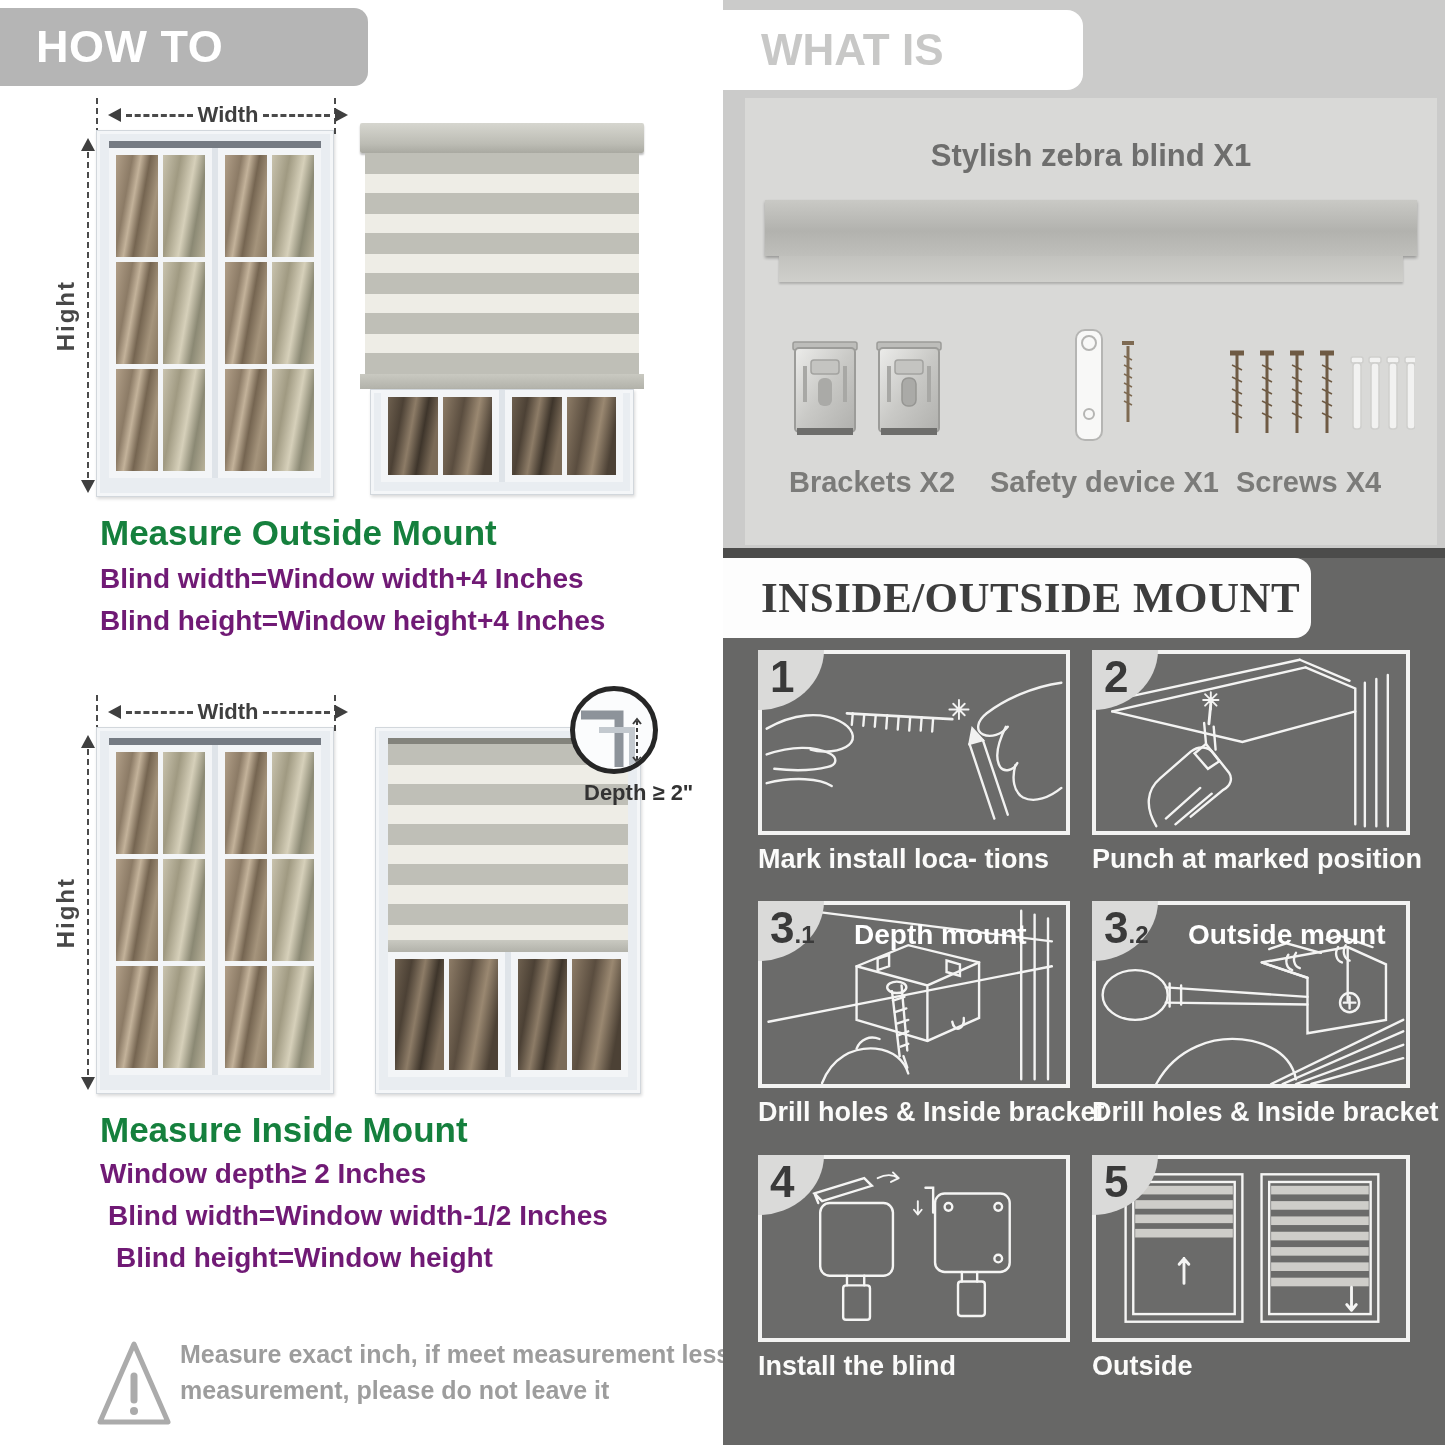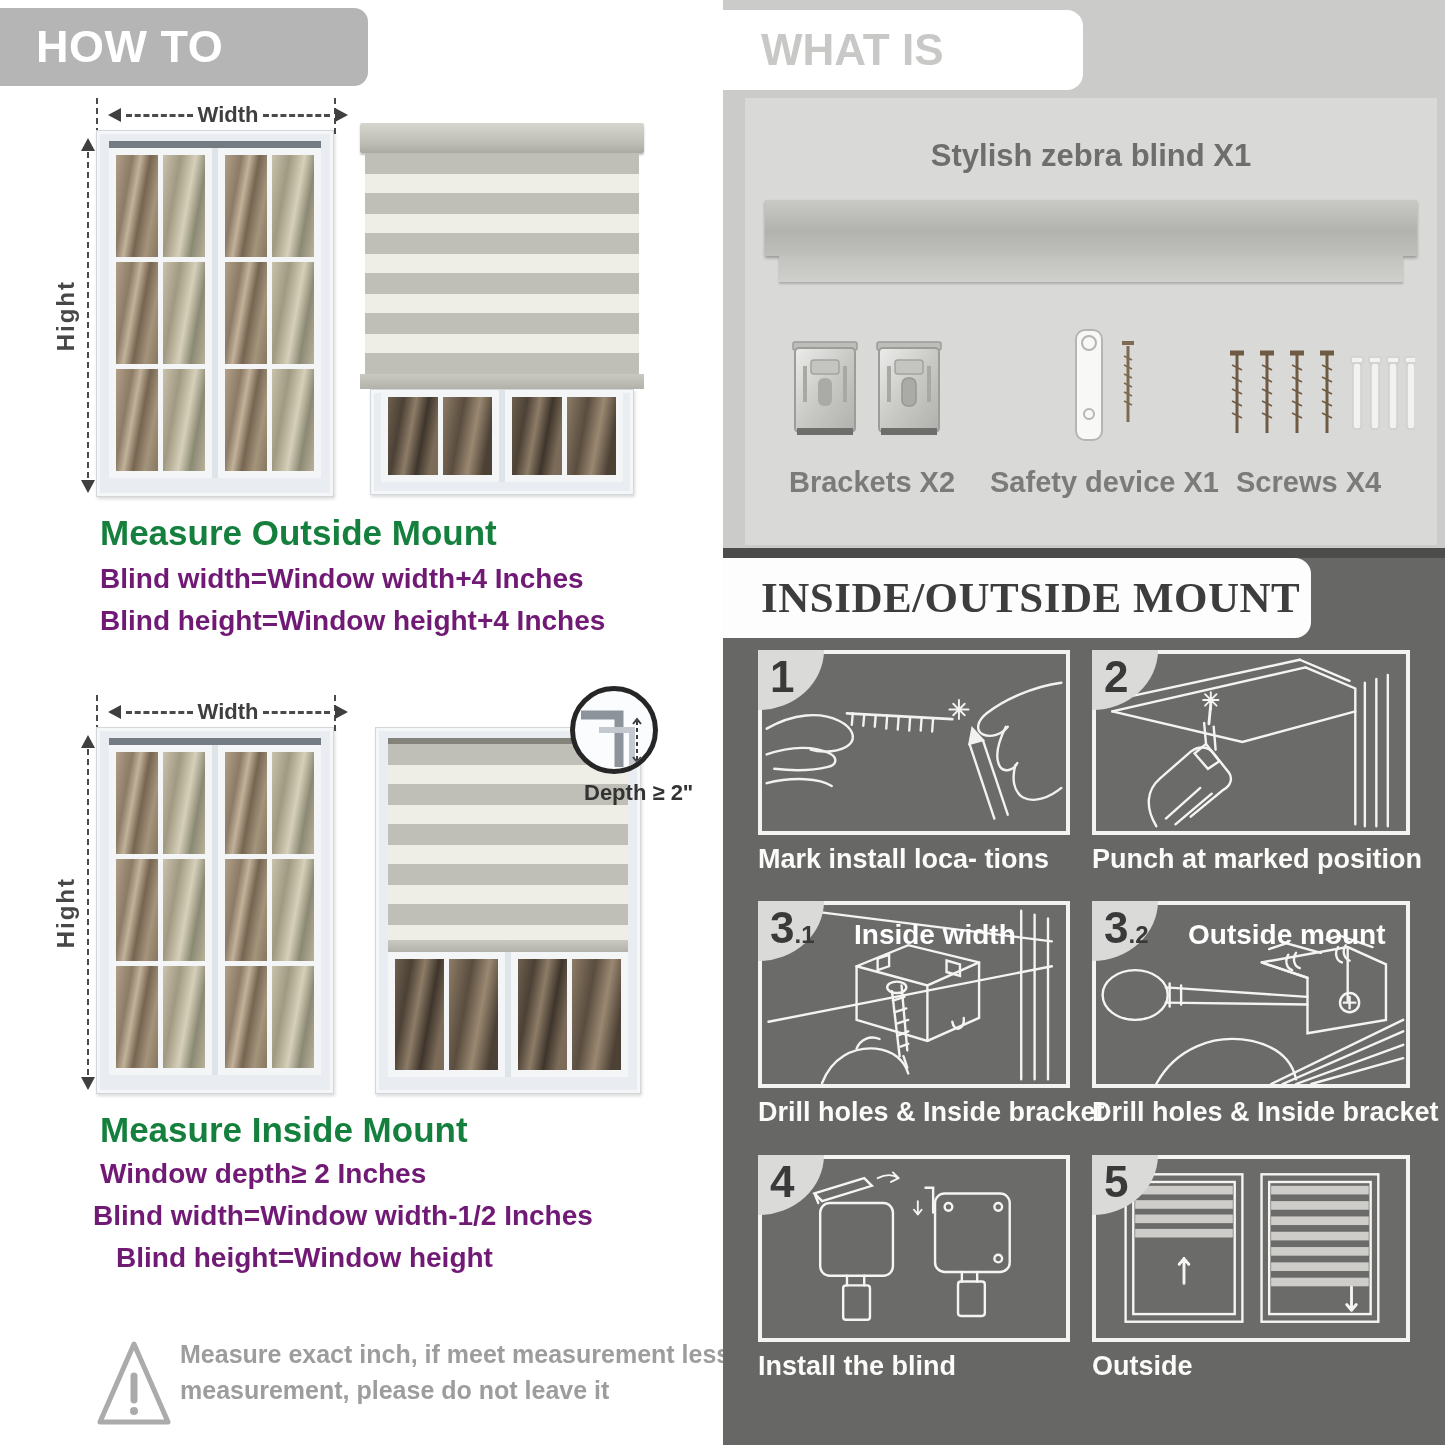--- a/index.html
+++ b/index.html
@@ -201,21 +201,21 @@
       <path d="M6,24 L44,24 L44,76" stroke="#8d939a" stroke-width="9" fill="none"></path>
       <path d="M24,39 L57,39 L57,76" stroke="#c3c9cf" stroke-width="6" fill="none"></path>
       <path d="M62,30 L62,70" stroke="#3c3c3c" stroke-width="2" stroke-dasharray="4 3" fill="none"></path>
       <path d="M58,33 L62,28 L66,33 M58,66 L62,71 L66,66" stroke="#3c3c3c" stroke-width="2" fill="none"></path>
     </svg>
   </div>
   <div class="abs" id="depth-label" style="left:584px;top:780px;">Depth ≥ 2"</div>
 
   <div class="abs h2" style="left:100px;top:1110px;">Measure Inside Mount</div>
   <div class="abs bodyline" style="left:100px;top:1158px;">Window depth≥ 2 Inches</div>
-  <div class="abs bodyline" style="left:93px;top:1200px;">Blind width=Window width-1/2 Inches</div>
+  <div class="abs bodyline" style="left:108px;top:1200px;">Blind width=Window width-1/2 Inches</div>
   <div class="abs bodyline" style="left:116px;top:1242px;">Blind height=Window height</div>
 
   <svg class="abs" style="left:96px;top:1336px;" width="76" height="92" viewBox="0 0 76 92">
     <path d="M38,8 L72,86 L4,86 Z" fill="none" stroke="#ababab" stroke-width="5" stroke-linejoin="round"></path>
     <path d="M38,40 L38,64" stroke="#ababab" stroke-width="7" stroke-linecap="round"></path>
     <circle cx="38" cy="75" r="4" fill="#ababab"></circle>
   </svg>
   <div class="abs" style="left:180px;top:1336px;">
     <div class="warnline">Measure exact inch, if meet measurement less</div>
     <div class="warnline">measurement, please do not leave it</div>
@@ -372,21 +372,21 @@
             <path d="M196,122 a6,9 0 1,0 12,-4"></path>
             <ellipse cx="138" cy="86" rx="10" ry="6"></ellipse>
             <path d="M133,90 L141,158 M143,84 L149,152"></path>
             <path d="M134,100 L146,96 M136,112 L148,108 M138,124 L150,120 M140,136 L150,132 M142,148 L150,145"></path>
             <path d="M145,158 L149,170"></path>
             <path d="M60,186 C70,160 92,148 116,150 C134,152 146,162 150,176"></path>
             <path d="M96,150 C100,140 110,136 120,140"></path>
           </g>
         </svg>
         <div class="badge"><span>3</span><span class="sub">.1</span></div>
-        <div class="step-label">Inside width</div>
+        <div class="step-label">Depth mount</div>
       </div>
       <div class="step-caption" style="left:35px;top:549px;">Drill holes &amp;  Inside bracket</div>
 
       <div class="step-panel" style="left:369px;top:353px;width:318px;height:187px;">
         <svg class="art" viewBox="0 0 318 187">
           <g stroke="#f4f4f3" stroke-width="2.5" fill="none" stroke-linecap="round">
             <path d="M180,187 L318,120 M192,187 L318,132 M206,187 L318,146 M222,187 L318,160"></path>
             <path d="M170,60 L260,44 L300,62 L300,120 L218,134 L218,76 Z"></path>
             <path d="M170,60 L218,76 M260,44 L260,100"></path>
             <path d="M178,46 L196,40 L232,50 M238,36 L252,32 L286,44"></path>

